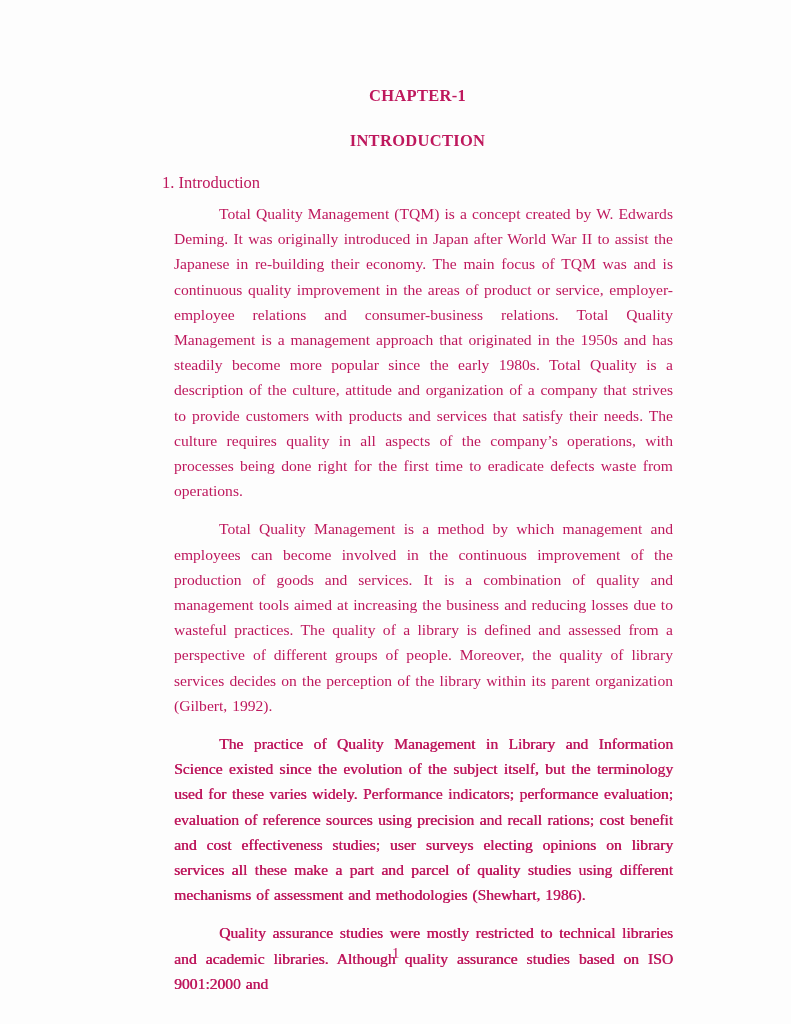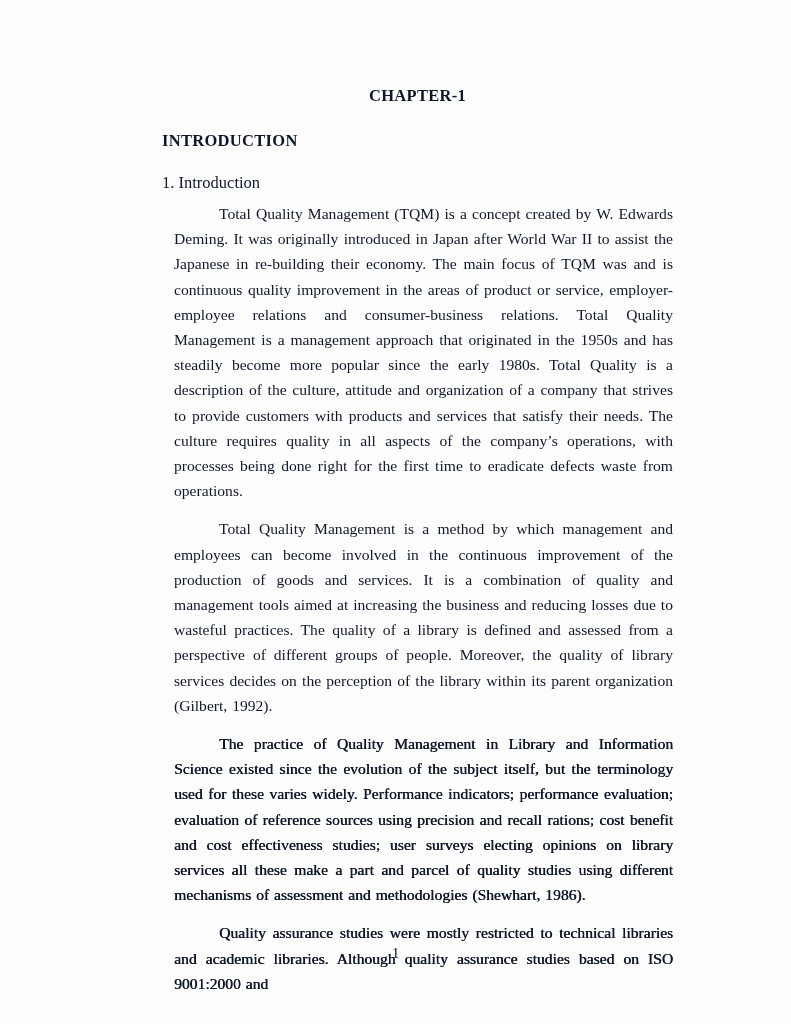--- a/index.html
+++ b/index.html
@@ -7,37 +7,38 @@
     padding: 0;
     background: #e9e9e9;
   }
   .page {
     position: relative;
     width: 791px;
     height: 1024px;
     margin: 0 auto;
     background: #fdfdfd;
     font-family: "Liberation Serif", "DejaVu Serif", serif;
-    color: #0f172a;
+    color: #be185d;
     overflow: hidden;
   }
   .content {
     position: absolute;
     left: 162px;
     top: 86px;
     width: 511px;
   }
   .chapter-heading {
     text-align: center;
     font-size: 16.5px;
     font-weight: bold;
     letter-spacing: 0.3px;
     margin: 0 0 25px 0;
   }
   .title-heading {
+    text-align: center;
     font-size: 16.5px;
     font-weight: bold;
     letter-spacing: 0.3px;
     margin: 0 0 22px 0;
   }
   .section-heading {
     font-size: 16.5px;
     font-weight: normal;
     margin: 0 0 8px 0;
   }

